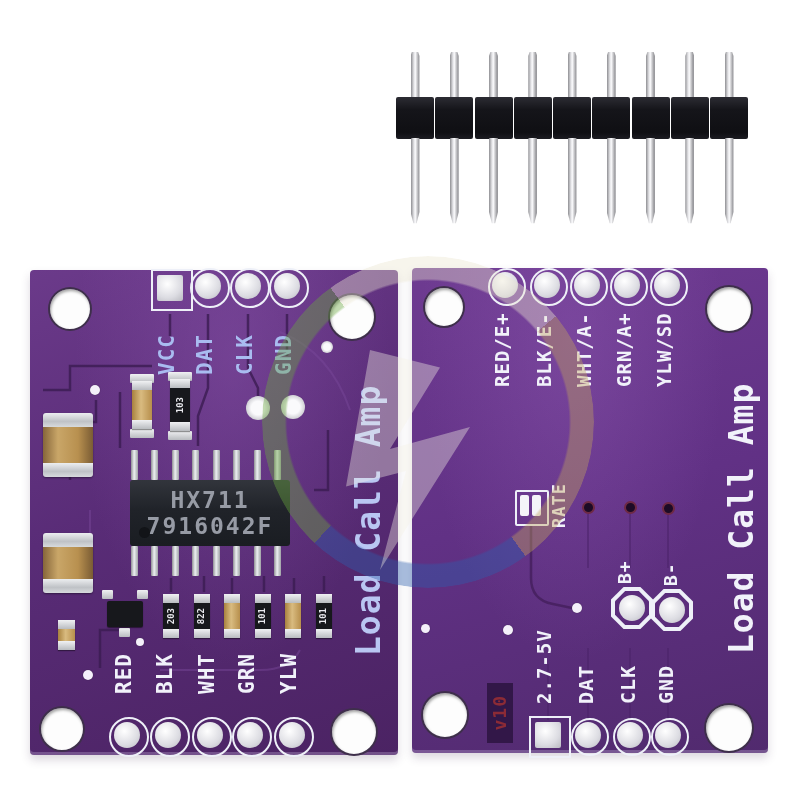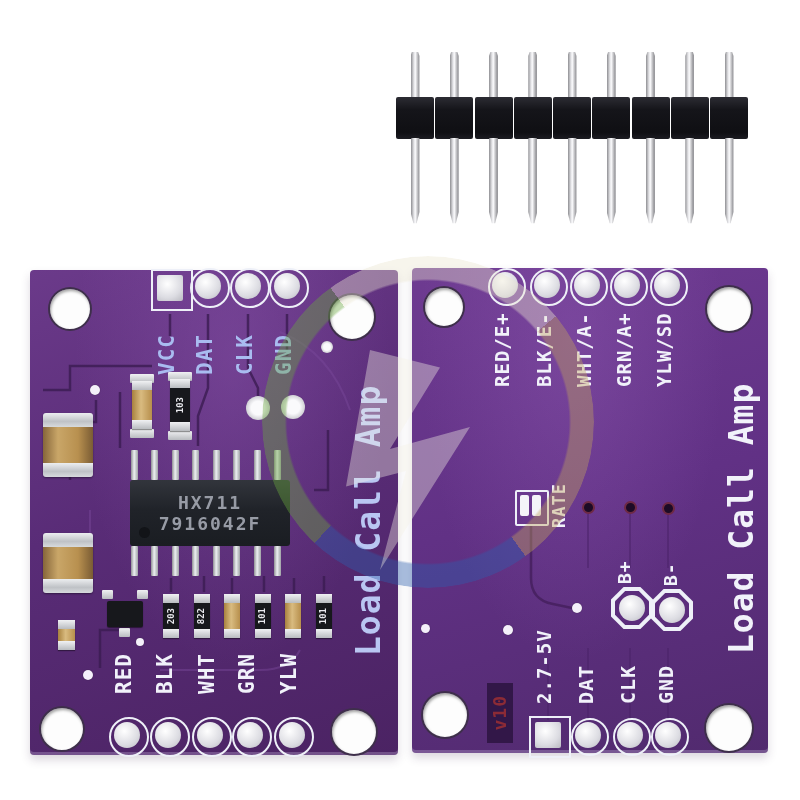--- a/index.html
+++ b/index.html
@@ -40,21 +40,21 @@
   .vlabel{position:absolute;writing-mode:vertical-rl;transform:rotate(180deg);
           font-weight:bold;text-align:center;letter-spacing:1px;line-height:1;white-space:nowrap;}
   .lbl-blue{color:#a9bcf0;}
   .lbl-white{color:#f1f2fa;}
   .side-label{font-size:33px;color:#f1f2fa;}
   .side-label.front-col{color:#b9c6f2;}
   
   .ic-body{position:absolute;left:100px;top:210px;width:160px;height:66px;border-radius:3px;
            background:linear-gradient(180deg,#32353c,#202329 45%,#1a1d22);
            display:flex;flex-direction:column;align-items:center;justify-content:center;
-           color:#979ba5;font-size:18px;font-weight:bold;letter-spacing:2px;text-align:right;}
+           color:#979ba5;font-size:23px;font-weight:bold;letter-spacing:2px;text-align:right;}
   .ic-dot{position:absolute;left:9px;bottom:8px;width:11px;height:11px;border-radius:50%;background:#121418;}
   .icpins{position:absolute;left:101px;width:150px;height:30px;display:flex;justify-content:space-between;}
   .icpin{width:7px;height:30px;background:linear-gradient(90deg,#909094,#eceff1 45%,#9fa2a6);
          border-radius:1px;}
   .cap-big{position:absolute;width:50px;border-radius:3px;overflow:hidden;box-shadow:0 1px 2px rgba(0,0,0,.4);}
   .cap-big .end{height:14px;background:linear-gradient(180deg,#eceef0,#bfc2c6 60%,#d7dadd);}
   .cap-big .mid{background:linear-gradient(90deg,#86663a,#c9a668 30%,#b8904f 70%,#7a5c34);}
   .smd{position:absolute;width:16px;display:flex;flex-direction:column;box-shadow:0 1px 1px rgba(0,0,0,.4);}
   .smd .end{height:9px;background:linear-gradient(180deg,#f0f1f3,#b9bcc0);}
   .smd .mid{flex:1;display:flex;align-items:center;justify-content:center;}

